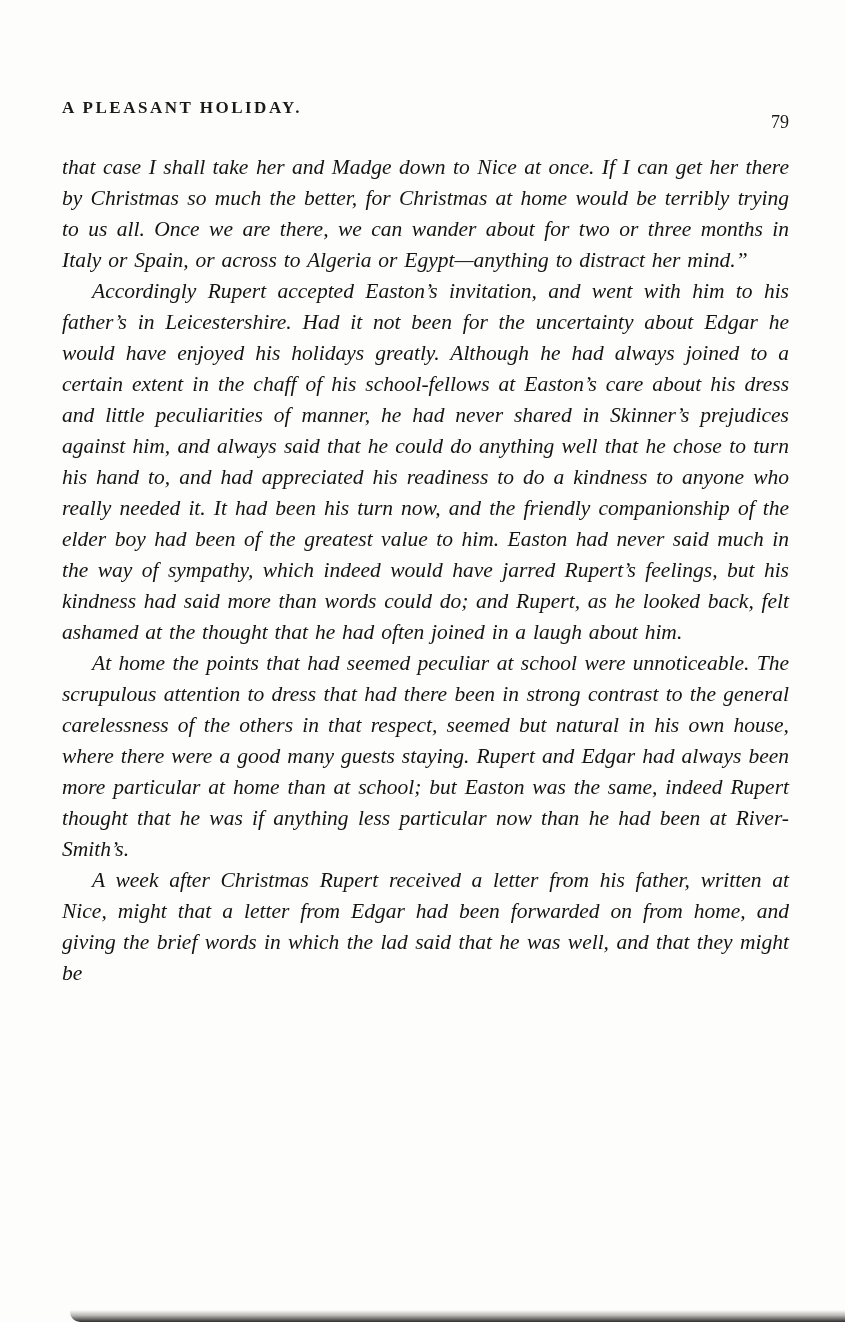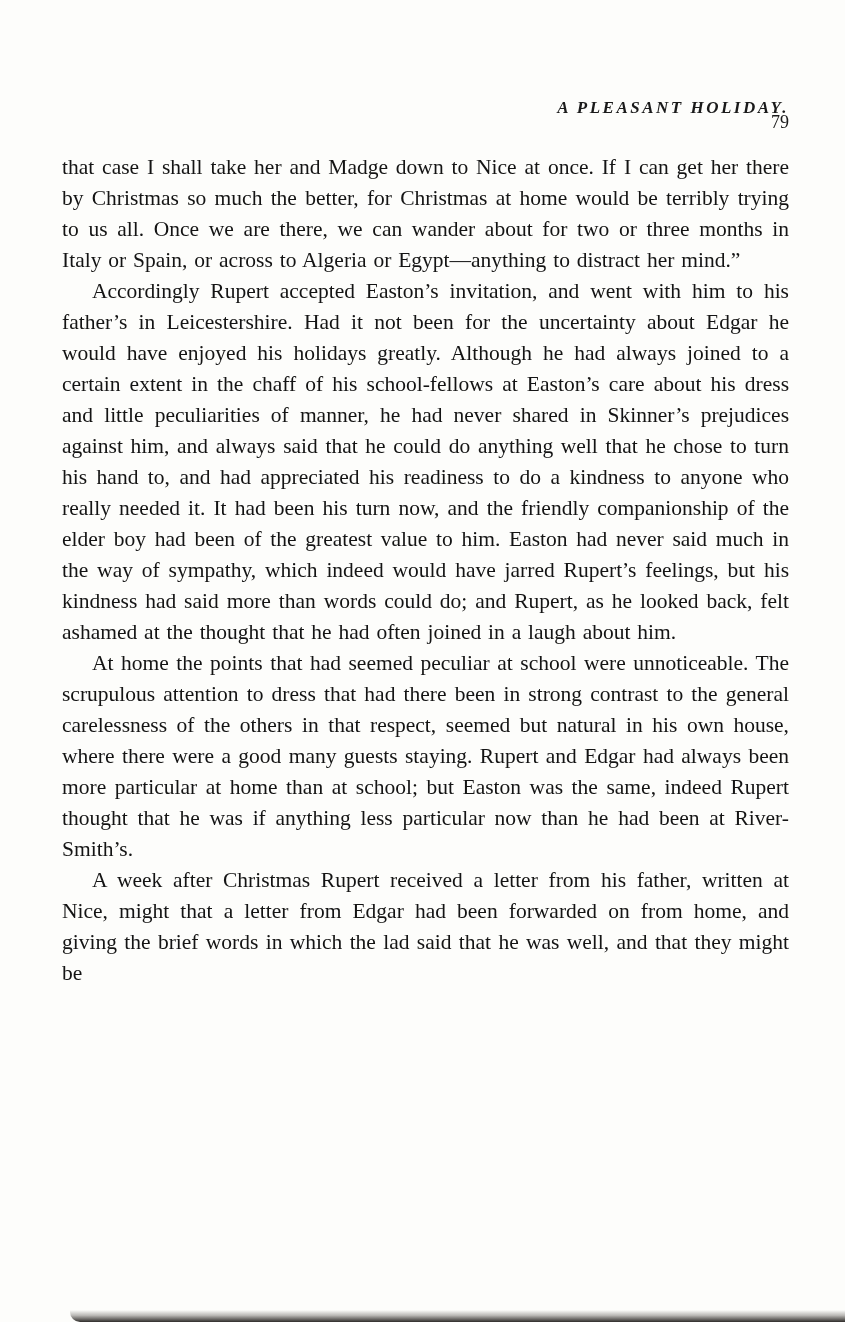--- a/index.html
+++ b/index.html
@@ -18,40 +18,40 @@
     overflow: hidden;
     box-sizing: border-box;
   }
   .page-header {
     position: relative;
     margin: 98px 56px 0 62px;
     height: 26px;
   }
   .running-title {
     display: block;
-    text-align: right;
+    text-align: left;
     font-size: 17px;
     letter-spacing: 2.5px;
     font-weight: bold;
     color: #1a1a1a;
-    font-style: italic;
   }
   .page-number {
     position: absolute;
     right: 0;
     top: 14px;
     font-size: 18px;
     color: #1a1a1a;
   }
   .page-body {
     margin: 28px 56px 0 62px;
     font-size: 21.5px;
     line-height: 31px;
     text-align: justify;
     text-justify: inter-word;
+    font-style: italic;
   }
   .para {
     margin: 0;
     text-indent: 30px;
     word-spacing: 1.5px;
   }
   .para.no-indent {
     text-indent: 0;
   }
   .page-edge {

